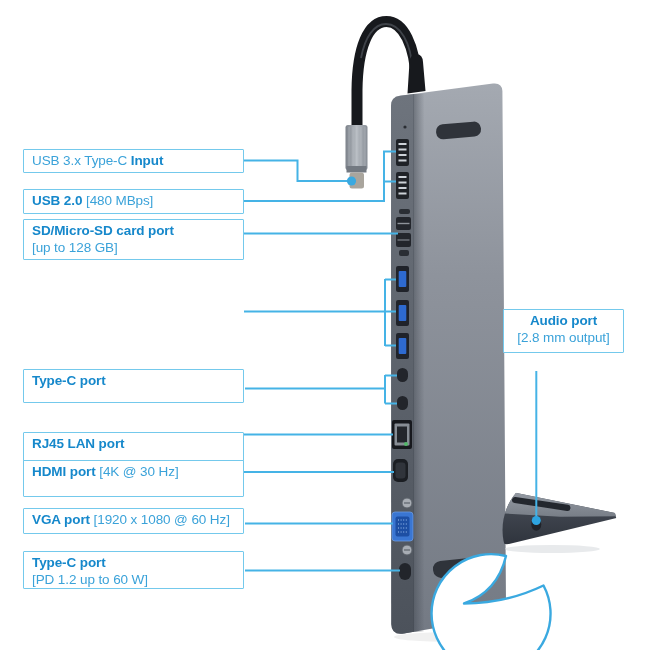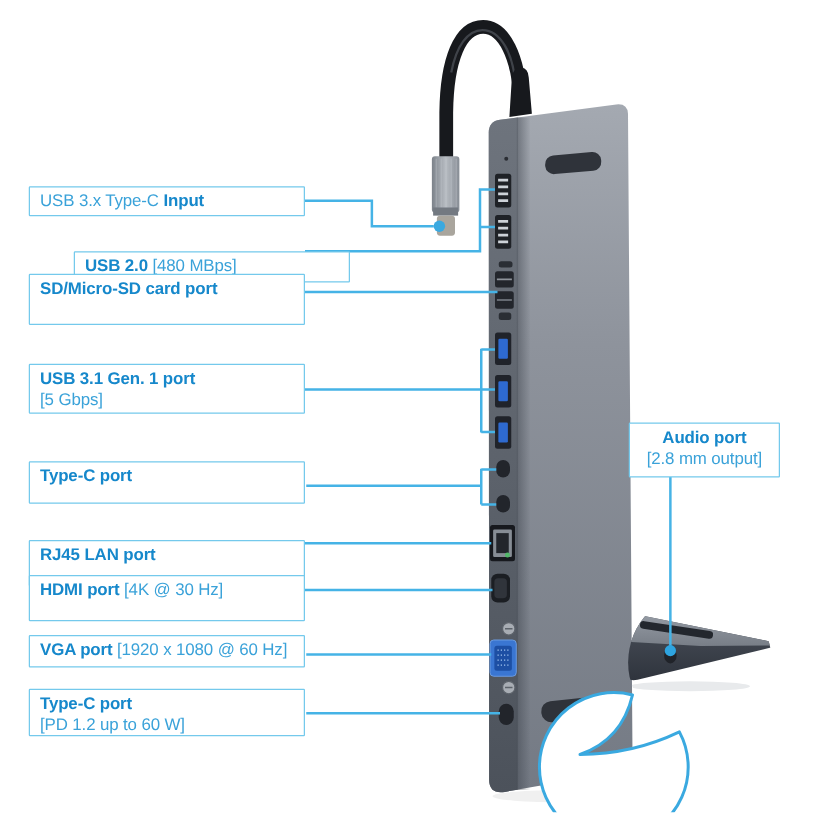--- a/index.html
+++ b/index.html
@@ -6,29 +6,29 @@
   #stage{position:relative;width:650px;height:650px;background:#ffffff;overflow:hidden;
          font-family:"Liberation Sans", sans-serif;}
   #scene{position:absolute;left:0;top:0;}
   .co{position:absolute;left:23px;width:221px;box-sizing:border-box;
       border:1.5px solid #74c9ec;background:#ffffff;border-radius:1px;
       display:flex;flex-direction:column;justify-content:flex-start;
       padding:2px 8px;color:#3aa2d9;font-size:13.5px;line-height:17px;letter-spacing:-0.1px;}
   .co b{color:#1688cb;font-weight:700;}
   .l2:empty{display:none;}
   .b1{top:149px;height:24px;}
-  .b2{top:201px;height:25px;margin-left:36px;}
+  .b2{top:189px;height:25px;}
   .b3{top:219px;height:41px;}
   .b4{top:291px;height:40px;}
   .b5{top:369px;height:34px;}
   .b6{top:432px;height:37px;}
   .b7{top:460px;height:37px;}
   .b8{top:508px;height:26px;}
   .b9{top:551px;height:38px;}
-  .audio{left:503px;top:338px;width:121px;height:44px;align-items:center;text-align:center;}
+  .audio{left:503px;top:309px;width:121px;height:44px;align-items:center;text-align:center;}
 </style>
 </head>
 <body>
 
 <div id="stage">
 
   <svg id="scene" width="650" height="650" viewBox="0 0 650 650">
     <defs>
       <linearGradient id="bodyGrad" x1="0" y1="0" x2="0" y2="1">
         <stop offset="0" stop-color="#a4a9b1"></stop>
@@ -177,24 +177,21 @@
   <div class="co b1">
     <div class="l1"><span>USB 3.x Type-C </span><b>Input</b><span></span></div>
 
   </div>
   <div class="co b2">
     <div class="l1"><span></span><b>USB 2.0</b><span> [480 MBps]</span></div>
 
   </div>
   <div class="co b3">
     <div class="l1"><span></span><b>SD/Micro-SD card port</b><span></span></div>
-  </div>
-  <div class="co b4">
-    <div class="l1"><span></span><b>USB 3.1 Gen. 1 port</b><span></span></div>
-    <div class="l2">[5 Gbps]</div>
+    <div class="l2">[up to 128 GB]</div>
   </div>
   <div class="co b5">
     <div class="l1"><span></span><b>Type-C port</b><span></span></div>
 
   </div>
   <div class="co b6">
     <div class="l1"><span></span><b>RJ45 LAN port</b><span></span></div>
   </div>
   <div class="co b7">
     <div class="l1"><span></span><b>HDMI port</b><span> [4K @ 30 Hz]</span></div>

